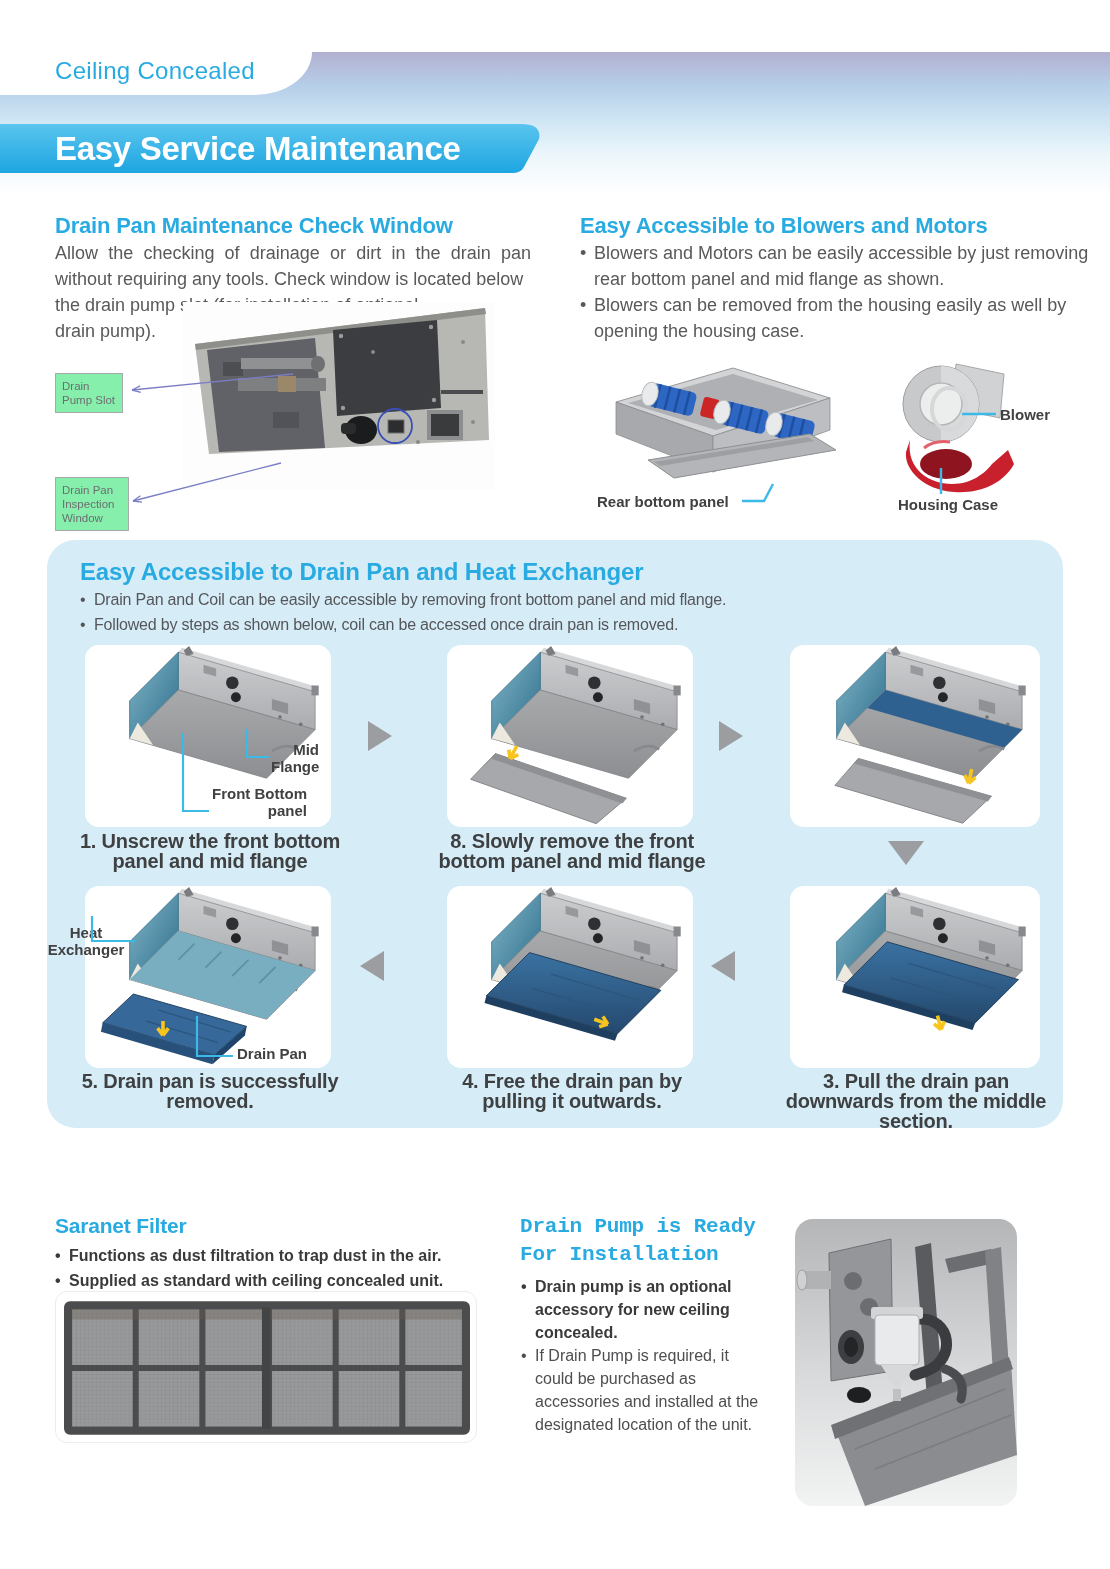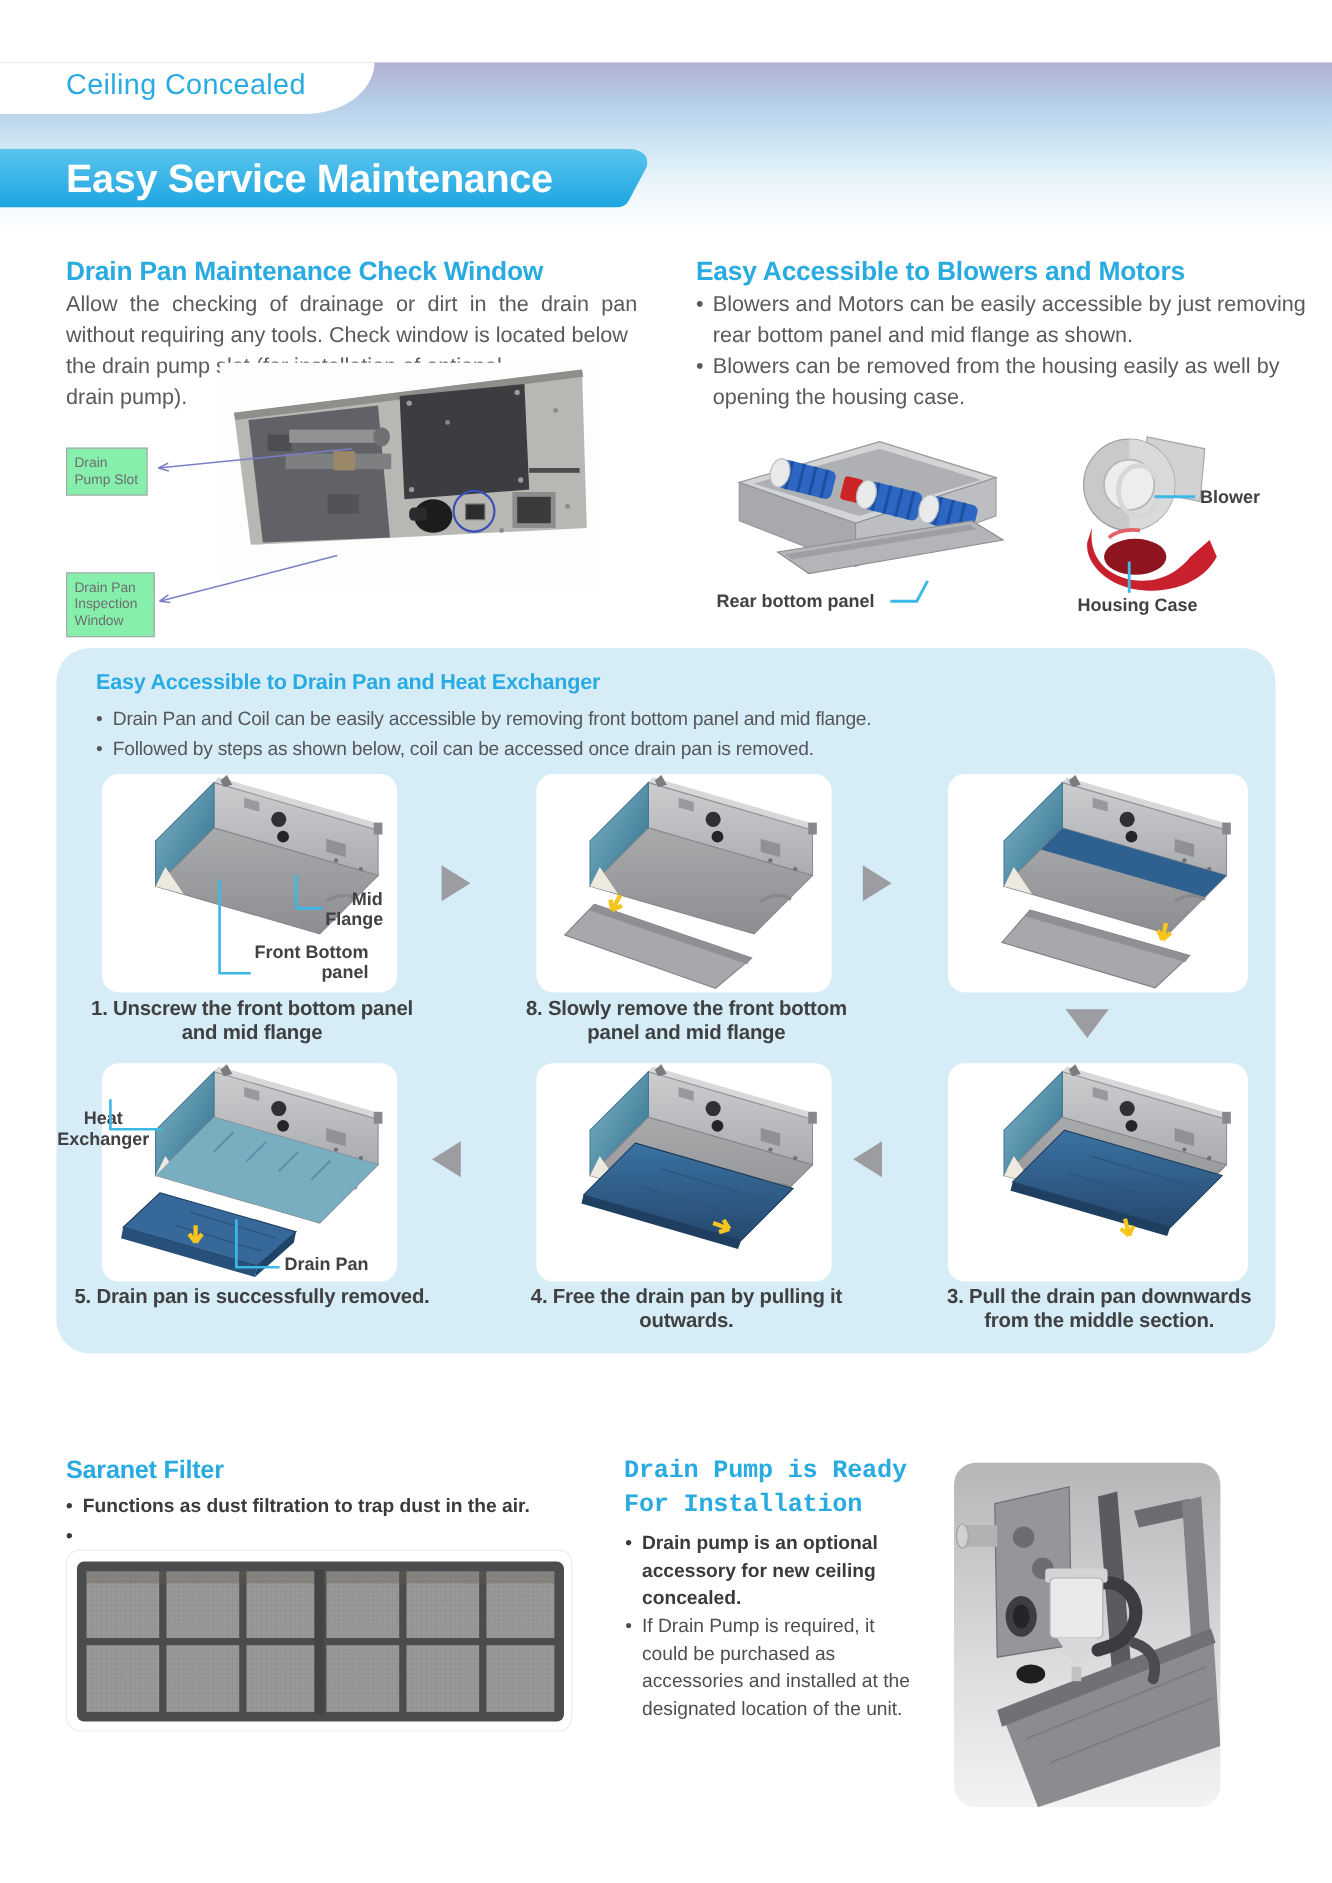--- a/index.html
+++ b/index.html
@@ -28,21 +28,21 @@
   
   .anno-box { position:absolute; background:#86efac; border:1px solid #a7a9ac; color:#6d6e71;
     font-size:11.5px; line-height:14px; padding:5px 6px; z-index:25; }
   
   .blue-panel { position:absolute; left:47px; top:540px; width:1016px; height:588px;
     background:#d6edf8; border-radius:28px; }
   .p-bullets { position:absolute; left:80px; top:587px; width:920px; font-size:16px;
     letter-spacing:-0.2px; line-height:25px; color:#55565a; }
   .card { position:absolute; background:#ffffff; border-radius:14px; z-index:10; }
   .card svg { position:absolute; left:0; top:0; }
-  .caption { position:absolute; font-size:17px; font-weight:bold; color:#3f4042; text-align:center;
+  .caption { position:absolute; font-size:20px; font-weight:bold; color:#3f4042; text-align:center;
     line-height:20px; letter-spacing:-0.2px; z-index:12; }
   .tri { position:absolute; width:0; height:0; z-index:12; }
   .tri-right { border-top:15px solid transparent; border-bottom:15px solid transparent; border-left:24px solid #9b9da0; }
   .tri-left  { border-top:15px solid transparent; border-bottom:15px solid transparent; border-right:24px solid #9b9da0; }
   .tri-down  { border-left:18px solid transparent; border-right:18px solid transparent; border-top:24px solid #9b9da0; }
   
   .b-bullets { font-size:16px; line-height:25px; color:#3a3a3c; font-weight:bold; }
   .pump-b1 { font-weight:bold; }
   .pump-b2 { font-weight:normal; color:#4d4e50; }
   .filter-card { position:absolute; left:55px; top:1291px; width:422px; height:152px;
@@ -210,21 +210,21 @@
     <path d="M24,88 C20,118 44,132 66,132 C86,132 99,121 106,112 L122,98 L128,112 C118,131 94,142 68,140 C38,138 18,118 20,100 Z" fill="#c9202e"></path>
     <ellipse cx="60" cy="112" rx="26" ry="15" fill="#8e1520"></ellipse>
     <path d="M38,96 q10,-8 26,-6" stroke="#e4606c" stroke-width="3" fill="none"></path>
   </svg>
 
   <div class="label-bold" style="left:597px; top:493px;">Rear bottom panel</div>
   <div class="label-bold" style="left:1000px; top:406px;">Blower</div>
   <div class="label-bold" style="left:898px; top:496px;">Housing Case</div>
 
   <div class="blue-panel"></div>
-  <div class="h2" style="left:80px; top:558px; font-size:18px;">Easy Accessible to Drain Pan and Heat Exchanger</div>
+  <div class="h2" style="left:80px; top:558px; font-size:24px;">Easy Accessible to Drain Pan and Heat Exchanger</div>
   <div class="bullets p-bullets">
     <div class="bullet-row">
       <span class="dot">•</span>
       <span>Drain Pan and Coil can be easily accessible by removing front bottom panel and mid flange.</span>
     </div>
     <div class="bullet-row">
       <span class="dot">•</span>
       <span>Followed by steps as shown below, coil can be accessed once drain pan is removed.</span>
     </div>
   </div>
@@ -295,20 +295,21 @@
   <div class="label-bold" style="left:237px; top:1045px; width:80px;">Drain Pan</div>
 
   <div class="h2" style="left:55px; top:1214px; font-size:21px;">Saranet Filter</div>
   <div class="bullets b-bullets" style="left:55px; top:1243px; width:440px;">
     <div class="bullet-row">
       <span class="dot">•</span>
       <span>Functions as dust filtration to trap dust in the air.</span>
     </div>
     <div class="bullet-row">
       <span class="dot">•</span>
+      <span>Supplied as standard with ceiling concealed unit.</span>
     </div>
   </div>
   <div class="filter-card">
     <svg style="position:absolute; left:8px; top:8px;" width="406" height="136" viewBox="0 0 402 132">
       <rect x="0" y="0" width="402" height="132" rx="6" fill="#4b4c4e"></rect>
       <g>
         <rect x="8" y="8" width="60" height="55" fill="url(#mesh)"></rect>
         <rect x="74" y="8" width="60" height="55" fill="url(#mesh)"></rect>
         <rect x="140" y="8" width="60" height="55" fill="url(#mesh)"></rect>
         <rect x="206" y="8" width="60" height="55" fill="url(#mesh)"></rect>

